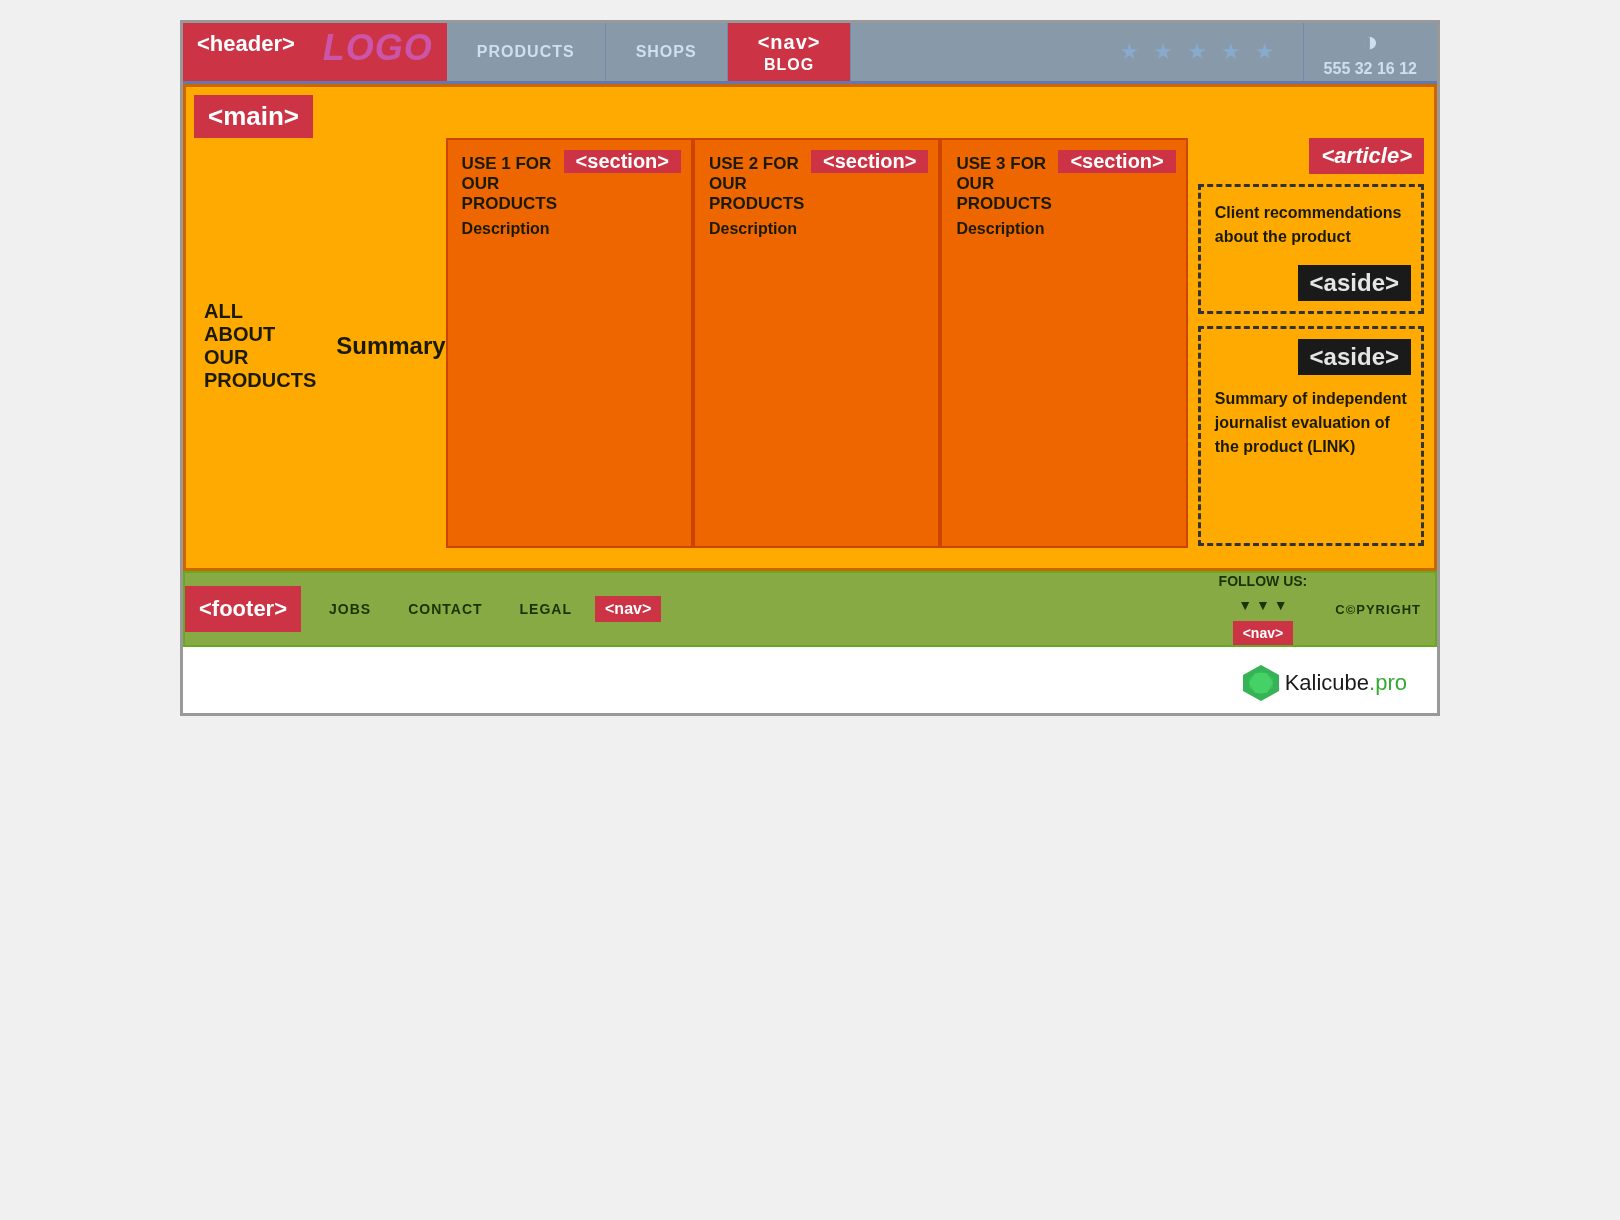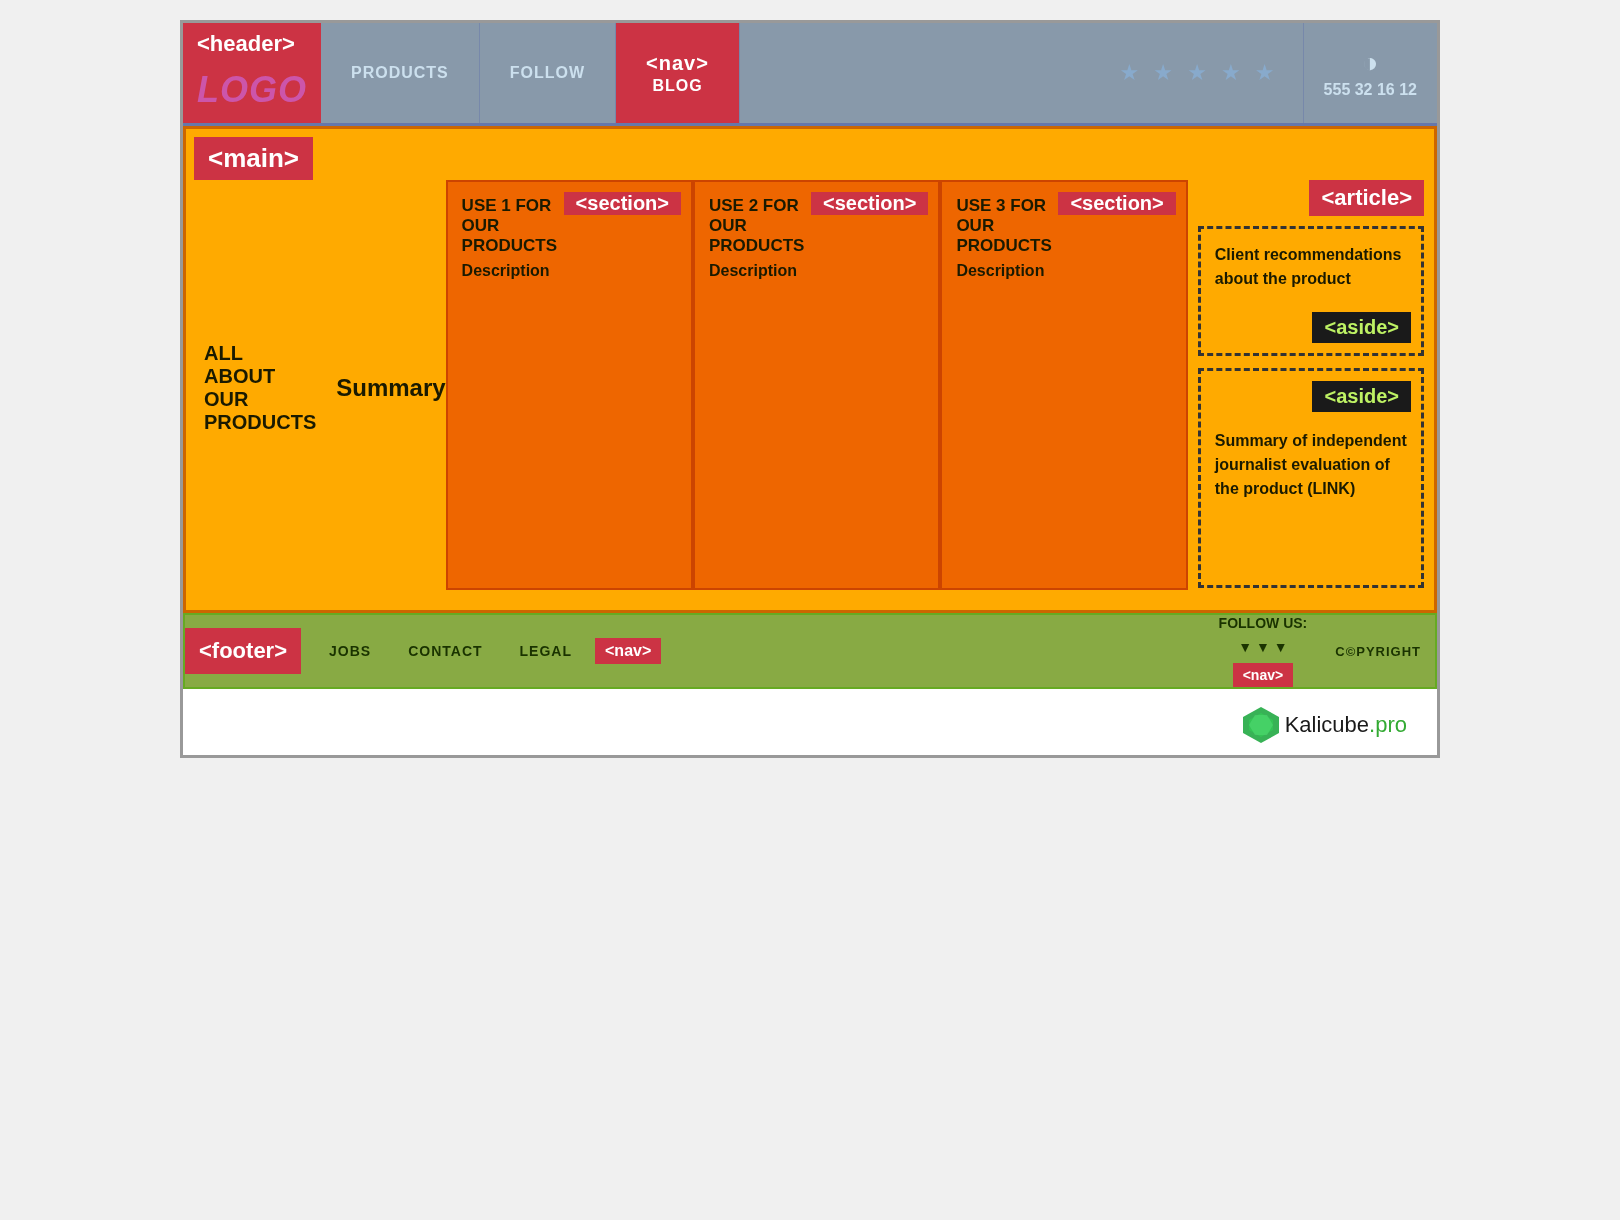--- a/index.html
+++ b/index.html
@@ -165,32 +165,33 @@
     }
     .article-tag {
       background: #cc3344;
       color: white;
       font-size: 22px;
       font-weight: bold;
       padding: 5px 12px;
       align-self: flex-end;
       margin-bottom: 10px;
       margin-top: 0;
+      font-style: italic;
     }
     .aside-block {
       border: 3px dashed #333;
       padding: 14px;
       background: #ffaa00;
       position: relative;
       margin-bottom: 12px;
     }
     .aside-tag {
       background: #1a1a1a;
-      color: #bef264;
-      font-size: 20px;
+      color: #e5e5e5;
+      font-size: 24px;
       font-weight: bold;
       padding: 4px 12px;
       position: absolute;
       bottom: 10px;
       right: 10px;
     }
     .aside-text {
       color: #1a1a00;
       font-size: 16px;
       font-weight: bold;
@@ -298,29 +299,29 @@
       background: #cc3344;
       padding: 4px 14px 12px 14px;
     }
   </style>
 </head>
 <body>
 
 <div class="page-wrapper">
 
   <div class="header">
-    <div style="display:flex; flex-direction:column;">
+    <div style="display:flex; flex-direction:row;">
       <div class="header-tag-row">&lt;header&gt;</div>
       <div class="header-logo-row">
         <span class="logo-text">LOGO</span>
       </div>
     </div>
     <div class="nav-area">
       <div class="nav-item">PRODUCTS</div>
-      <div class="nav-item">FOLLOW</div>
+      <div class="nav-item">SHOPS</div>
       <div class="nav-item active">
         <div style="display:flex; flex-direction:column; align-items:center;">
           <span style="font-size:20px; margin-bottom:2px;">&lt;nav&gt;</span>
           <span>BLOG</span>
         </div>
       </div>
     </div>
     <div class="stars-area">★ ★ ★ ★ ★</div>
     <div class="phone-area">
       <div class="phone-icon">◑</div>

